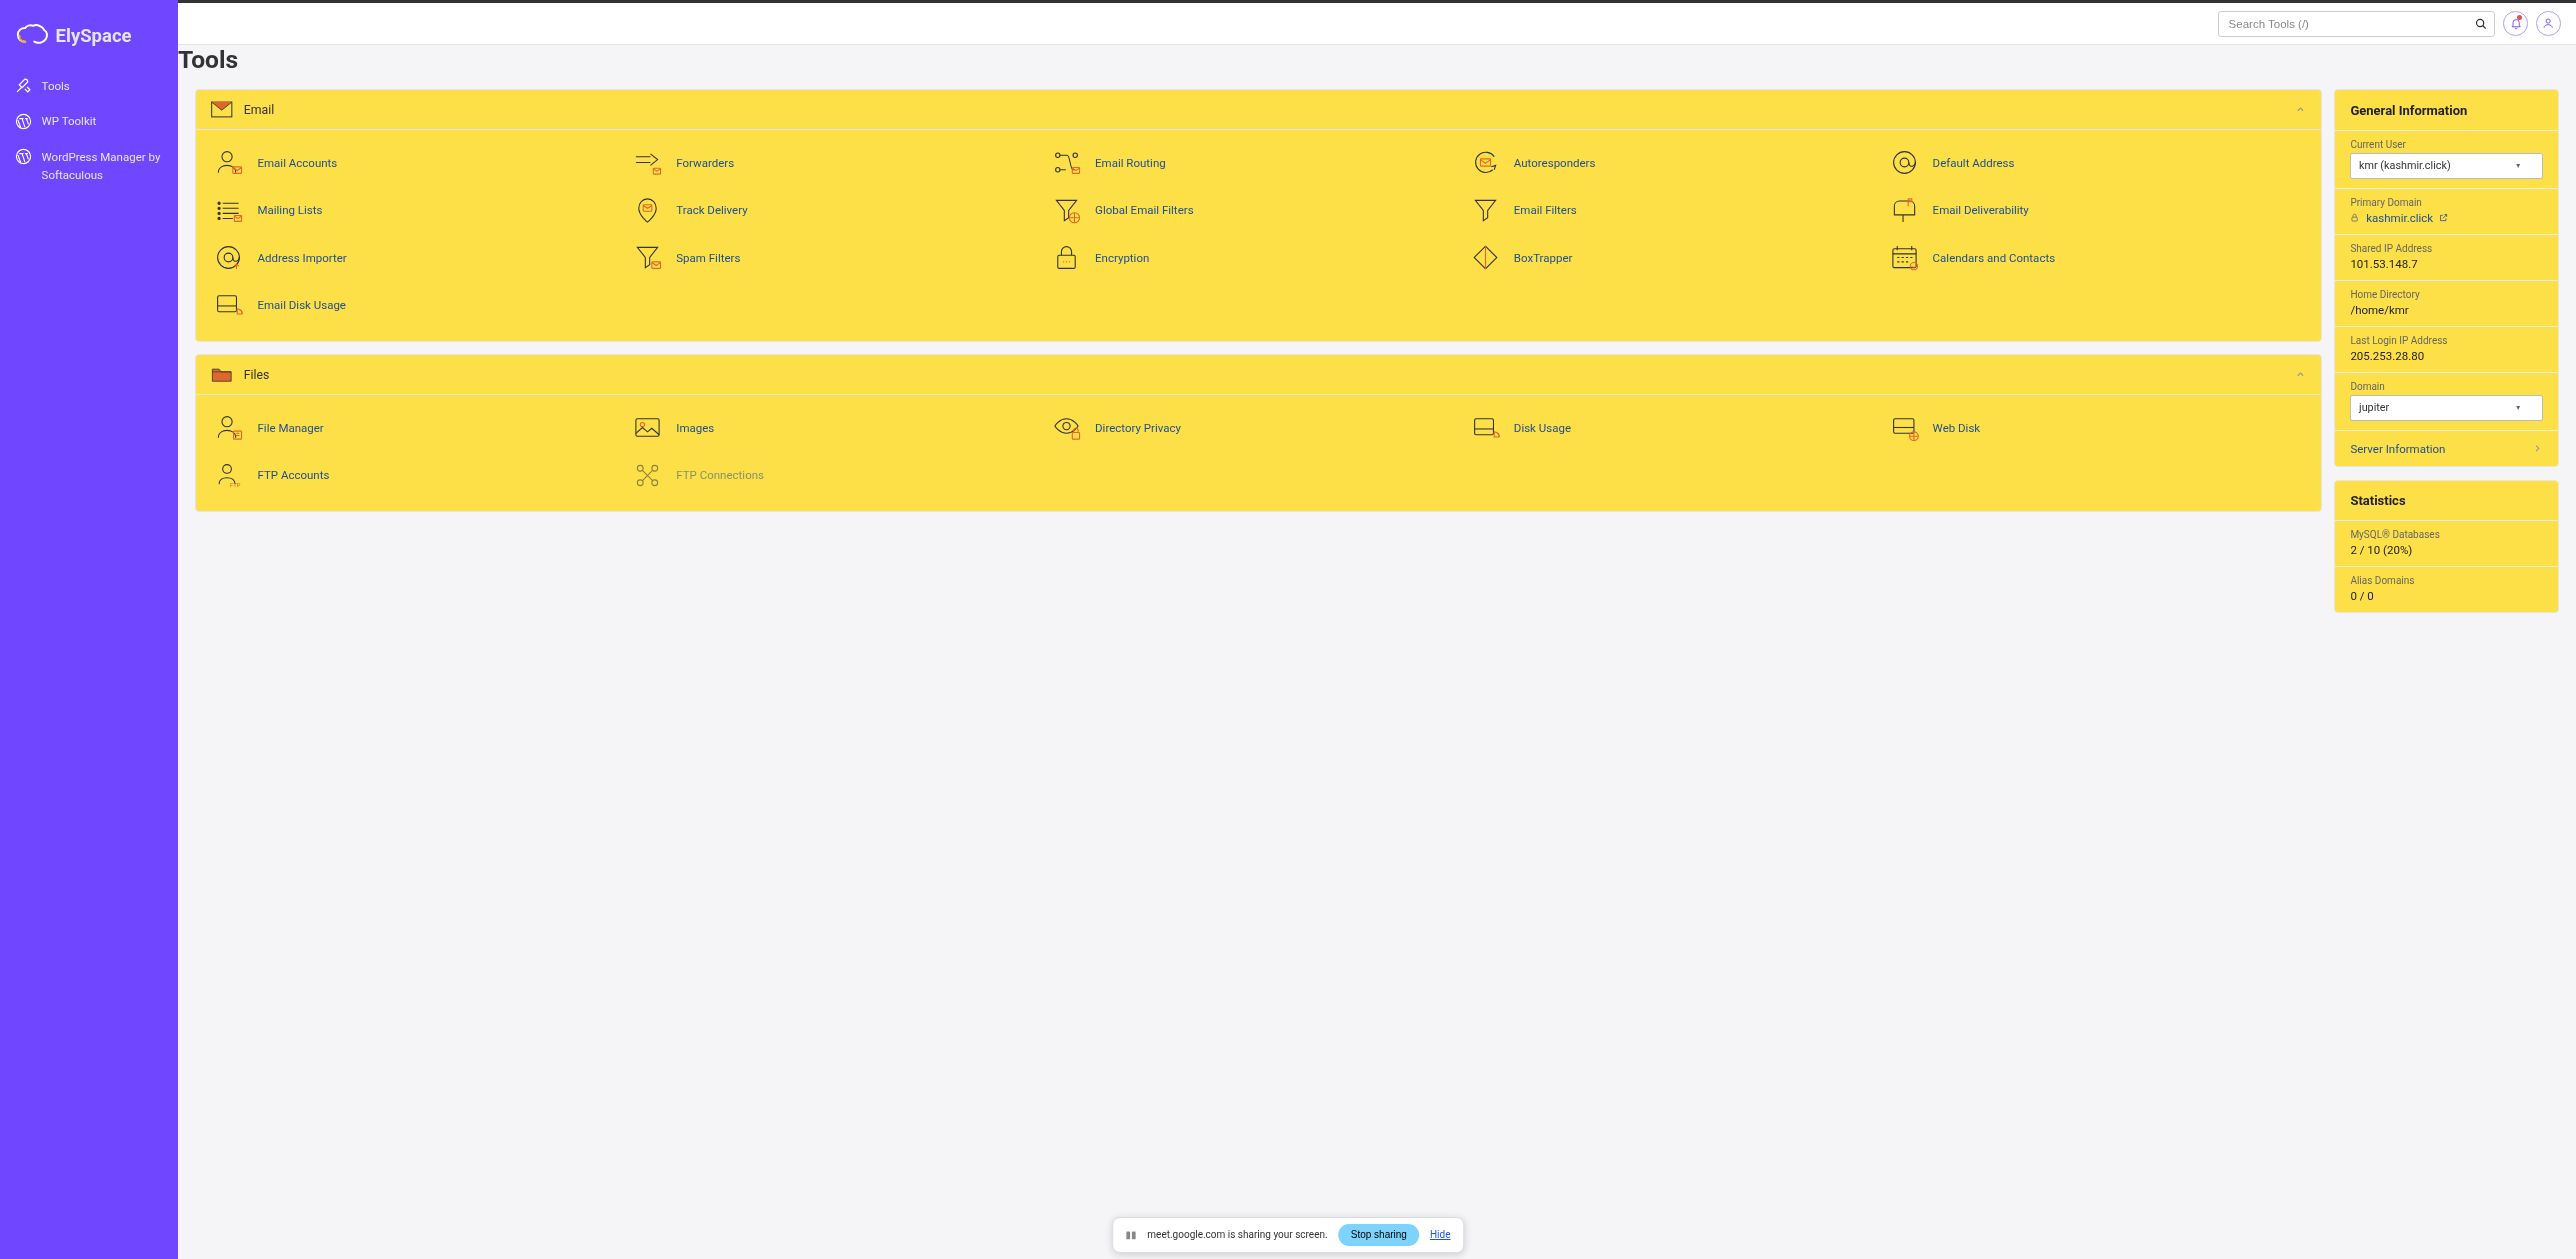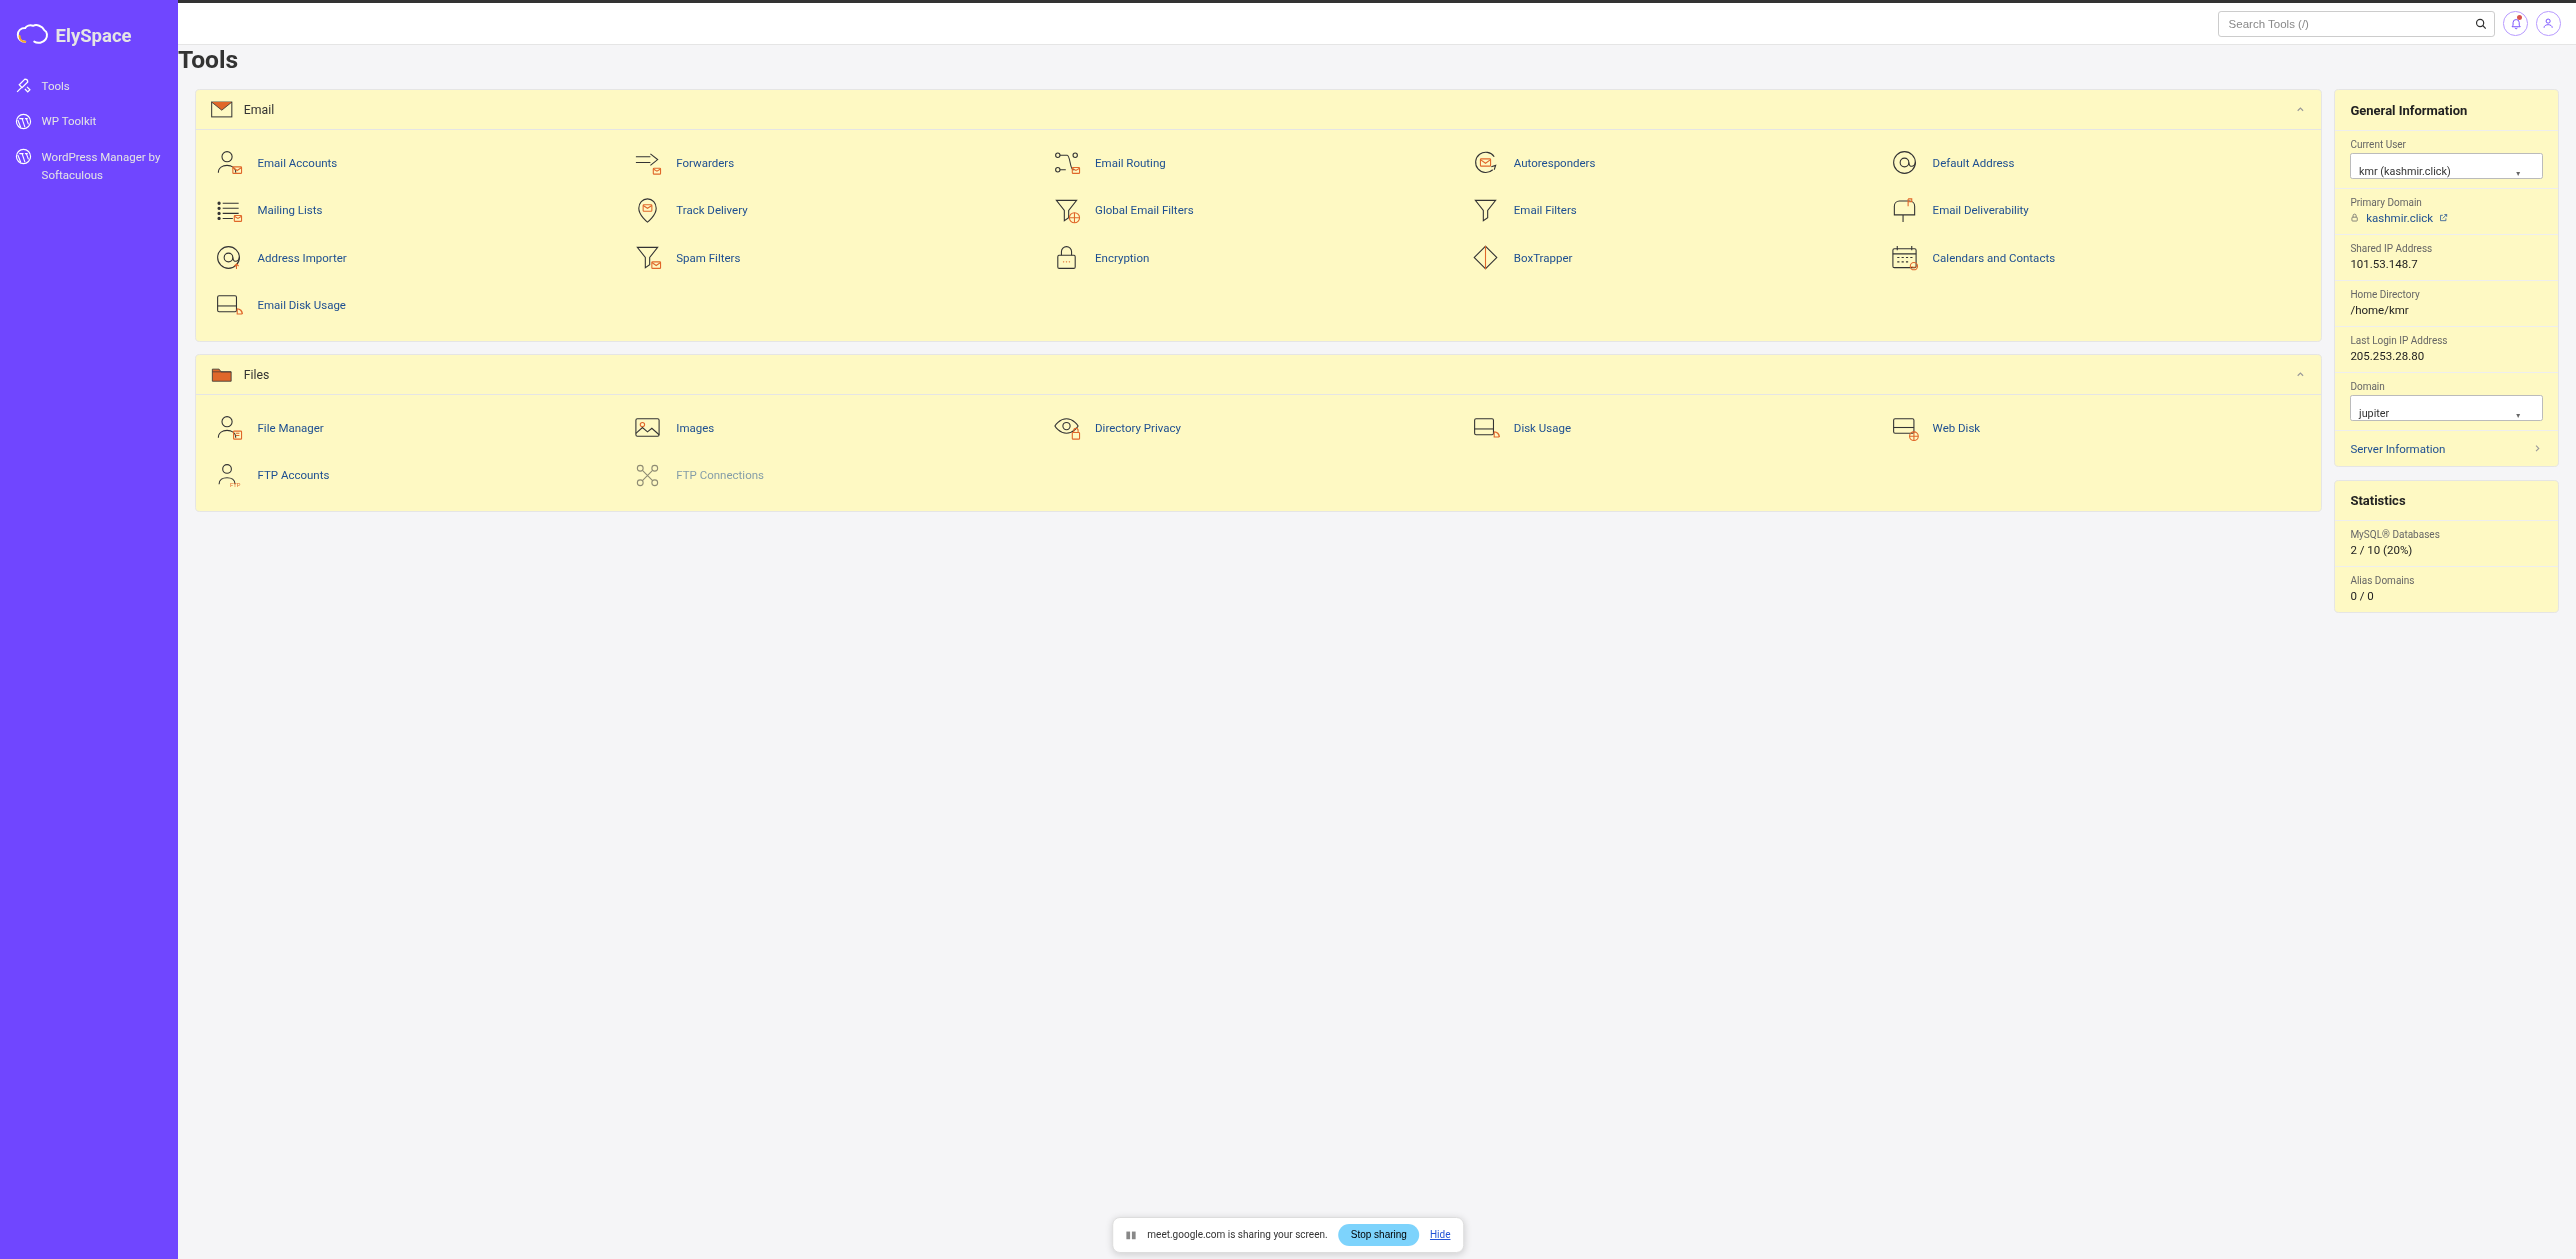--- a/index.html
+++ b/index.html
@@ -22,38 +22,38 @@
 .search::placeholder { color: #888; }
 .search-icon { position: absolute; right: 7.7px; top: 50%; transform: translateY(-50%); color: #333; }
 .circle-btn { width: 24.6px; height: 24.6px; border: 1.2px solid #b89bff; border-radius: 50%; display: flex; align-items: center; justify-content: center; background: #fff; cursor: pointer; position: relative; }
 .notif-dot { position: absolute; top: 2.3px; right: 4.6px; width: 5.4px; height: 5.4px; background: #d9534f; border-radius: 50%; }
 
 .content { display: flex; padding: 15.4px 17px; gap: 12.3px; align-items: flex-start; }
 
 .left-col { flex: 1; display: flex; flex-direction: column; gap: 12.3px; }
 .right-col { width: 225px; display: flex; flex-direction: column; gap: 12.3px; }
 
-.panel { background: #fef9c3; border: 0.8px solid #e5e5e5; border-radius: 4.6px; }
+.panel { background: #fde047; border: 0.8px solid #e5e5e5; border-radius: 4.6px; }
 .panel-header { display: flex; align-items: center; padding: 10.8px 15.4px; border-bottom: 0.8px solid #e5e5e5; cursor: pointer; }
 .panel-header .picon { width: 21.5px; height: 17px; margin-right: 10.8px; }
 .panel-header .ptitle { font-size: 12.3px; color: #333; flex: 1; }
 .panel-header .chev { color: #888; }
 .panel-body { padding: 9.2px 15.4px 12.3px 15.4px; }
 
 .tool-grid { display: grid; grid-template-columns: repeat(5, 1fr); }
 .tool-item { display: flex; align-items: center; padding: 9.2px 3.1px; cursor: pointer; }
 .tool-item .ticon { width: 29px; height: 29px; margin-right: 14px; display: flex; align-items: center; justify-content: center; }
 .tool-item .tlabel { color: #1e4f91; font-size: 11.5px; }
 
 .info-title { font-size: 13px; font-weight: 700; padding: 12.3px 15.4px; color: #222; }
 .info-row { padding: 7.7px 15.4px 9.2px 15.4px; border-top: 0.8px solid #eee; }
 .info-label { font-size: 10px; color: #666; margin-bottom: 3.1px; }
 .info-value { font-size: 11.5px; color: #222; }
 .info-value a { color: #1e4f91; text-decoration: none; }
-.select { width: 100%; height: 26px; border: 1.2px solid #bbb; border-radius: 2.3px; padding: 0 21.5px 0 7.7px; font-size: 10.8px; background: #fff; position: relative; display: flex; align-items: flex-end; justify-content: space-between; cursor: pointer; }
+.select { width: 100%; height: 26px; border: 1.2px solid #bbb; border-radius: 2.3px; padding: 0 21.5px 0 7.7px; font-size: 10.8px; background: #fff; position: relative; display: flex; align-items: center; justify-content: space-between; cursor: pointer; }
 .select .caret { font-size: 7.7px; color: #666; }
 .server-info { display: flex; align-items: center; justify-content: space-between; padding: 10.8px 15.4px; border-top: 0.8px solid #eee; cursor: pointer; }
 .server-info a { color: #1e4f91; font-size: 11.5px; text-decoration: none; }
 .lock-ico { margin-right: 3.8px; }
 .ext-ico { margin-left: 3.1px; }
 
 .share-bar { position: fixed; bottom: 6.2px; left: 50%; transform: translateX(-50%); background: #fff; border: 0.8px solid #ddd; border-radius: 7.7px; box-shadow: 0 1.5px 7.7px rgba(0,0,0,0.15); padding: 6.2px 12.3px; display: flex; align-items: center; gap: 10.8px; font-size: 10px; }
 .share-bar .stop { background: #7dd3fc; border: none; border-radius: 12.3px; padding: 5.4px 12.3px; font-size: 10px; cursor: pointer; }
 .share-bar .hide { color: #2354d6; text-decoration: underline; cursor: pointer; }
 

